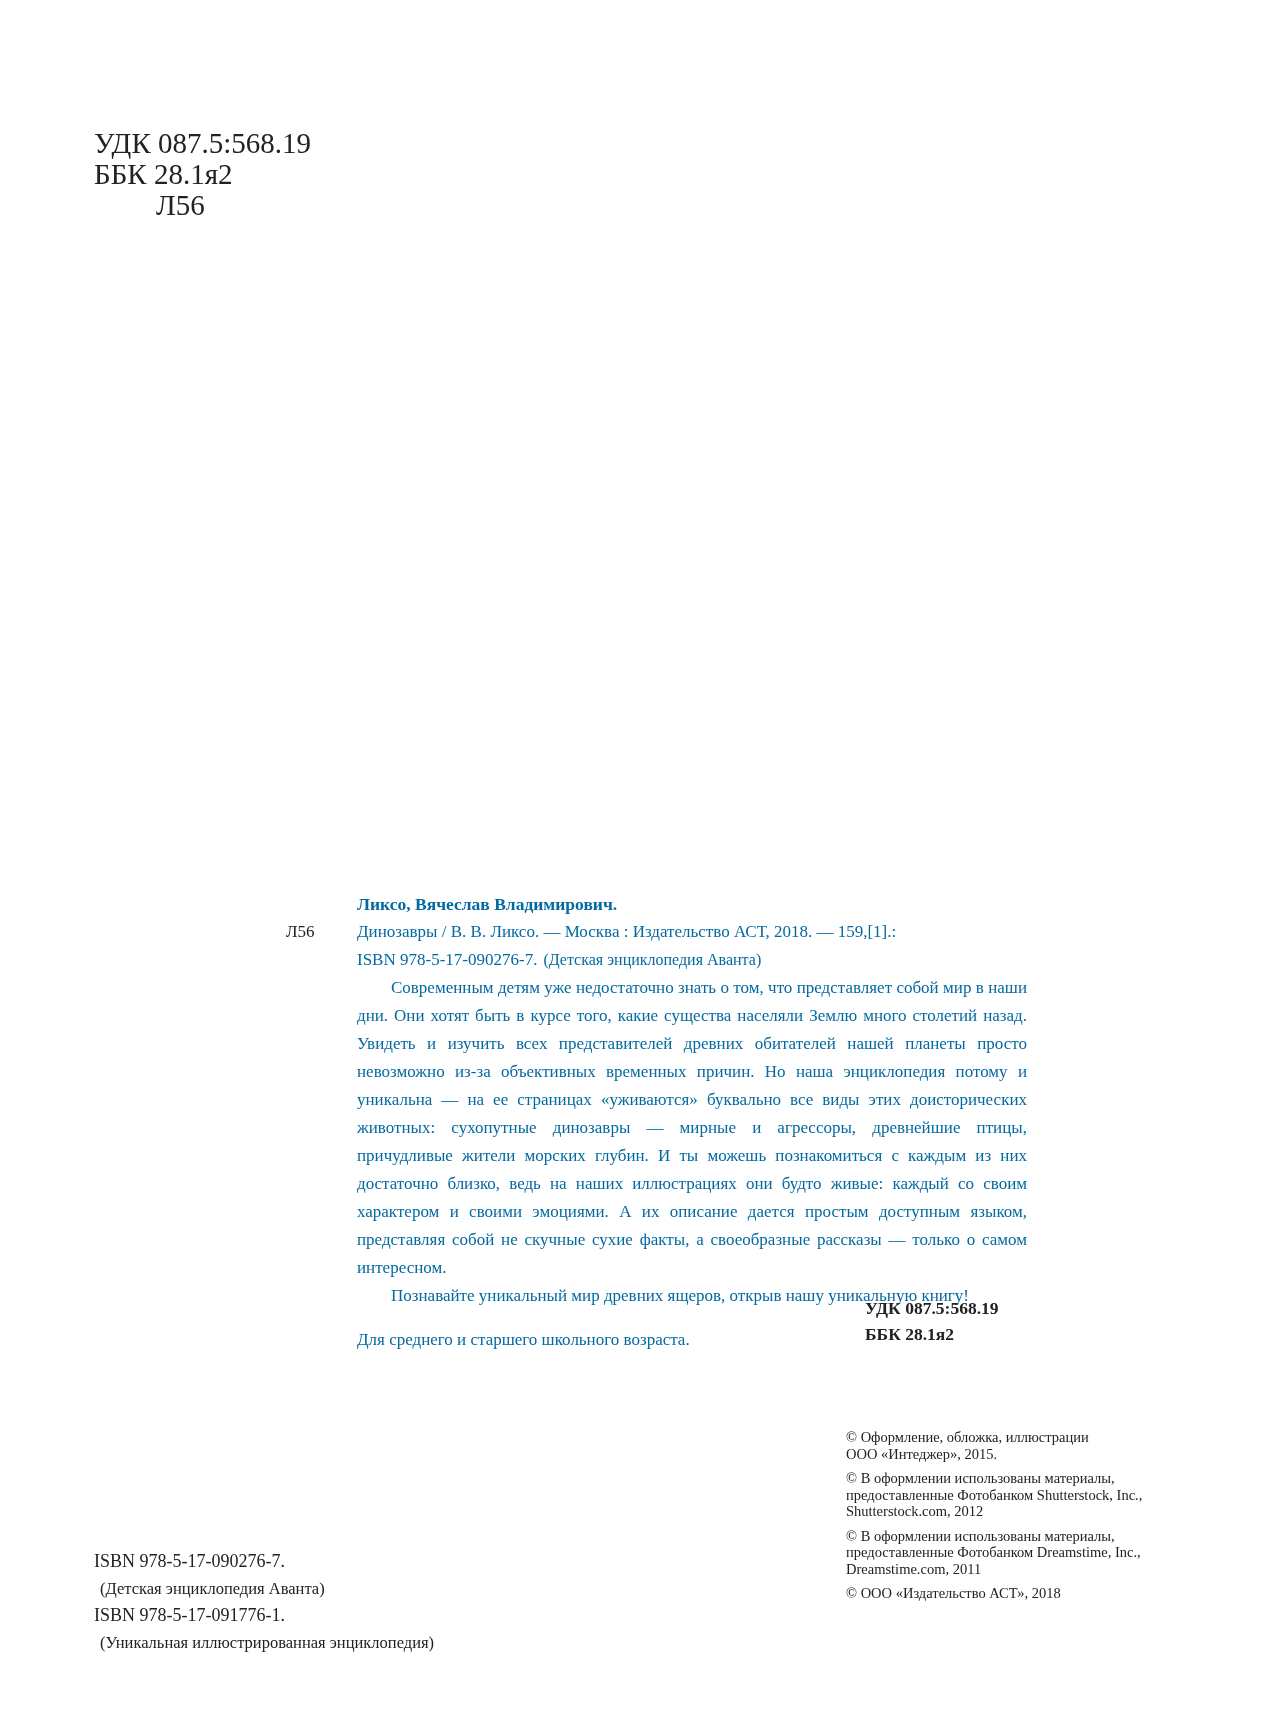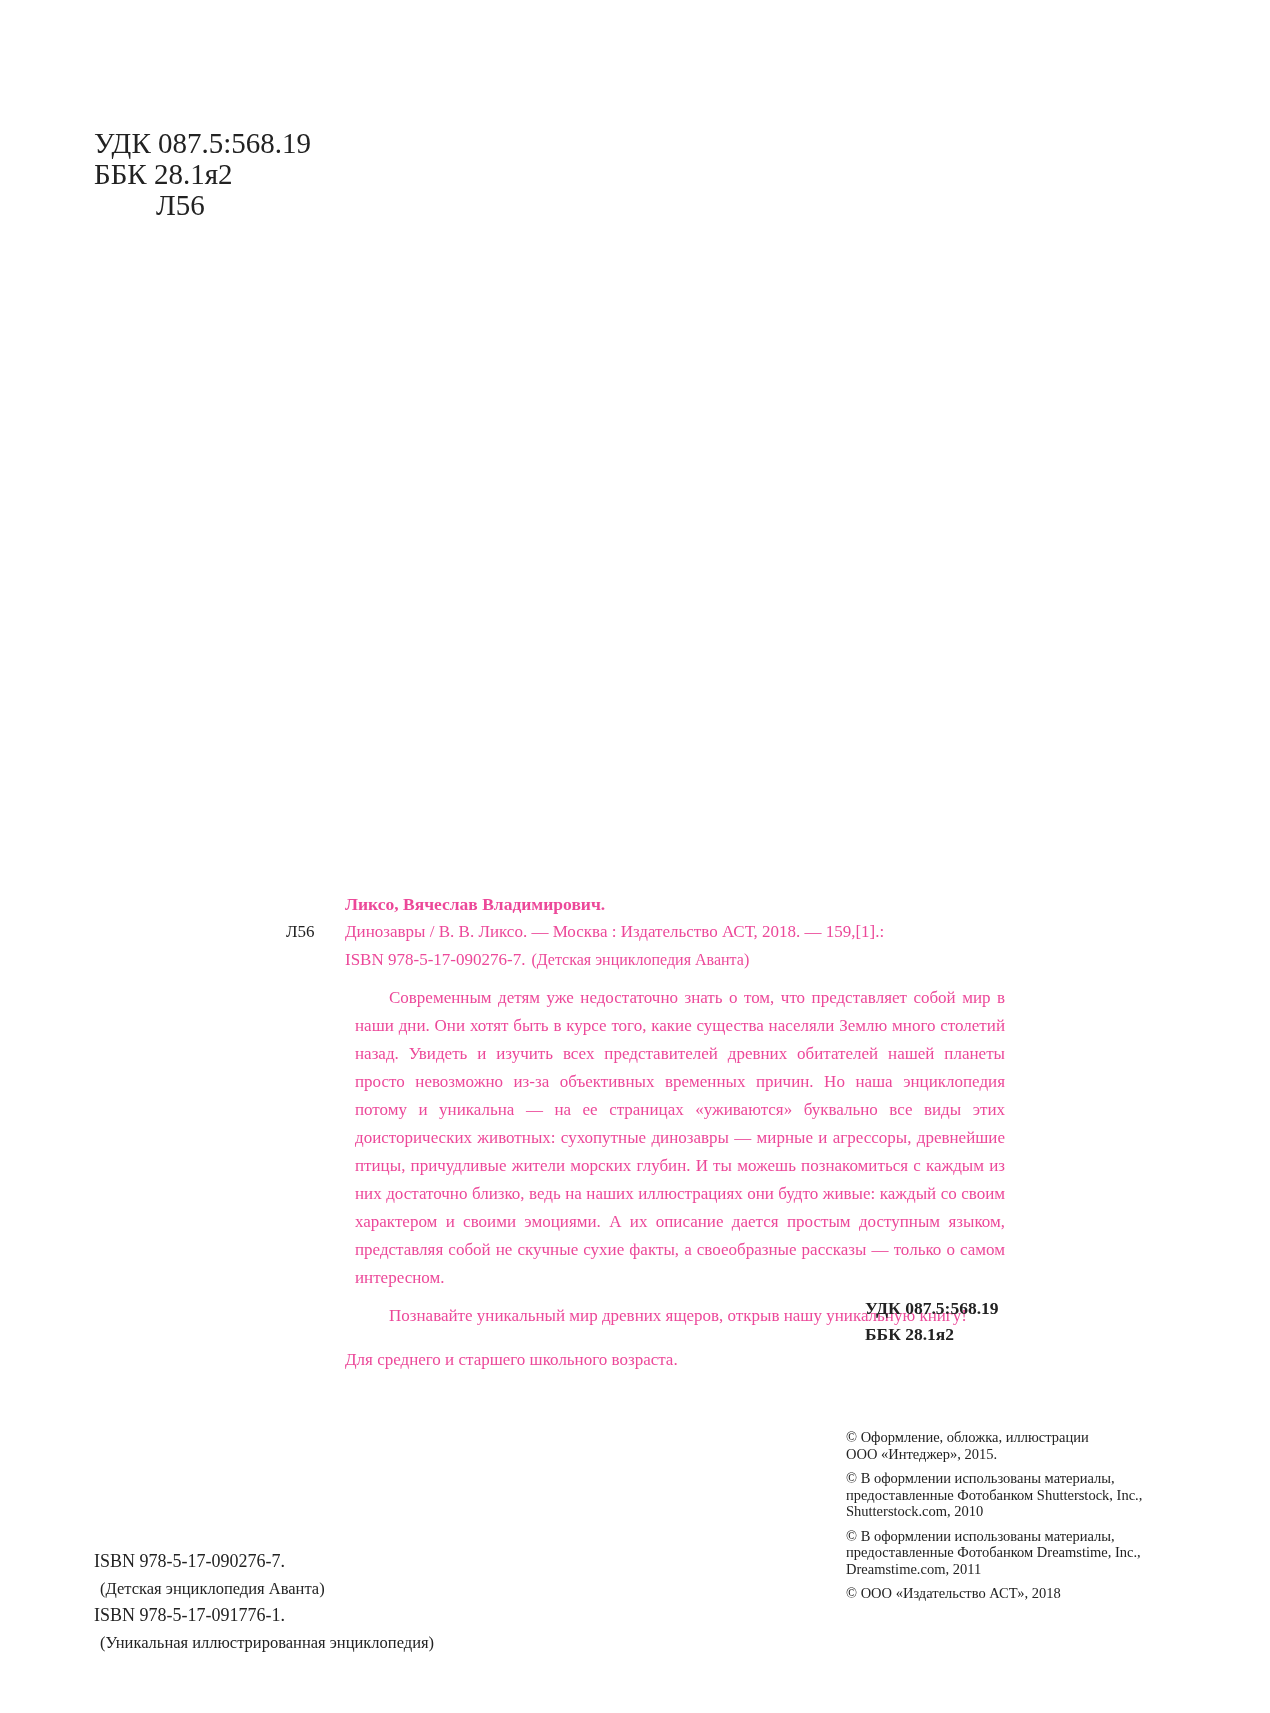--- a/index.html
+++ b/index.html
@@ -1,27 +1,27 @@
 <!DOCTYPE html>
 <html><head>
 <meta charset="utf-8">
 <style>
   html, body { margin: 0; padding: 0; background: #ffffff; }
   body { width: 1270px; height: 1713px; position: relative; overflow: hidden; color: #1a1a1a; font-family: "Liberation Serif", "DejaVu Serif", serif; }
   .abs { position: absolute; }
   .top-codes { left: 94px; top: 128px; font-size: 29px; line-height: 31px; color: #222; }
   .top-codes .code-l { padding-left: 62px; display: block; }
   .top-codes span { display: block; white-space: nowrap; }
-  .main { left: 345px; top: 890px; width: 670px; font-size: 17px; line-height: 28px; color: #ec4899; }
+  .main { left: 357px; top: 890px; width: 670px; font-size: 17px; line-height: 28px; color: #0369a1; }
   .main .author { font-weight: bold; font-size: 17.5px; }
   .main .line { white-space: nowrap; }
   .main .isbn { white-space: nowrap; }
   .main .isbn .paren { font-size: 16px; margin-left: 6px; }
   .side-code { left: 286px; top: 918px; font-size: 17px; line-height: 28px; color: #222; }
-  .para p { margin: 10px; text-align: justify; text-align-last: left; }
+  .para p { margin: 0; text-align: justify; text-align-last: left; }
   .para .indent { text-indent: 34px; }
   .age { margin-top: 16px; }
   .bold-codes { left: 865px; top: 1295px; font-weight: bold; font-size: 17.5px; line-height: 26px; color: #222; }
   .bold-codes span { display: block; }
   .isbn-bottom { left: 94px; top: 1548px; font-size: 18px; line-height: 27px; color: #222; }
   .isbn-bottom span { display: block; white-space: nowrap; }
   .isbn-bottom .paren { display: inline; font-size: 16.5px; margin-left: 6px; }
   .copyright { left: 814px; top: 1429px; font-size: 14.5px; line-height: 16.5px; color: #222; width: 380px; }
   .copyright .item { margin-bottom: 8px; }
   .copyright .item span { display: block; white-space: nowrap; margin-left: 32px; }
@@ -56,21 +56,21 @@
 </div>
 
 <div class="abs copyright">
   <div class="item">
     <span>© Оформление, обложка, иллюстрации</span>
     <span>ООО «Интеджер», 2015.</span>
   </div>
   <div class="item">
     <span>© В оформлении использованы материалы,</span>
     <span>предоставленные Фотобанком Shutterstock, Inc.,</span>
-    <span>Shutterstock.com, 2010</span>
+    <span>Shutterstock.com, 2012</span>
   </div>
   <div class="item">
     <span>© В оформлении использованы материалы,</span>
     <span>предоставленные Фотобанком Dreamstime, Inc.,</span>
     <span>Dreamstime.com, 2011</span>
   </div>
   <div class="item">
     <span>© ООО «Издательство АСТ»,  2018</span>
   </div>
 </div>

